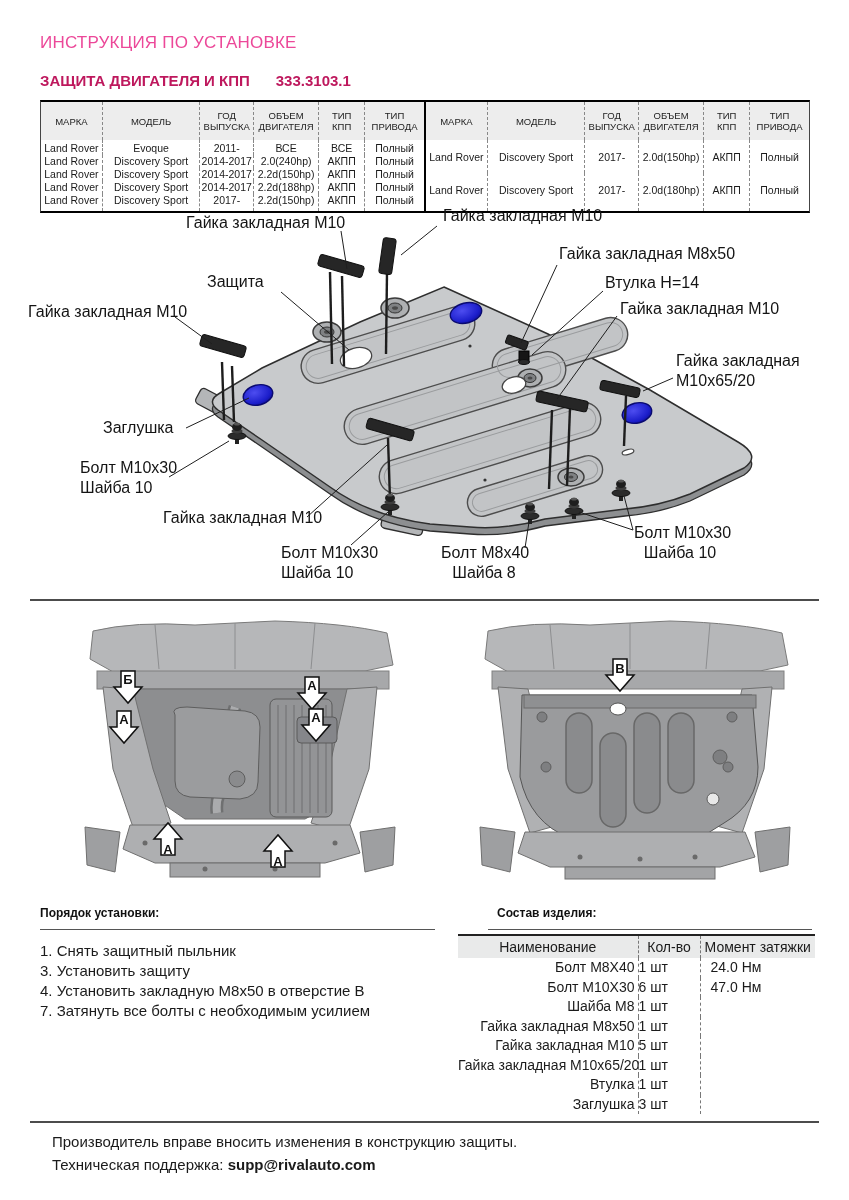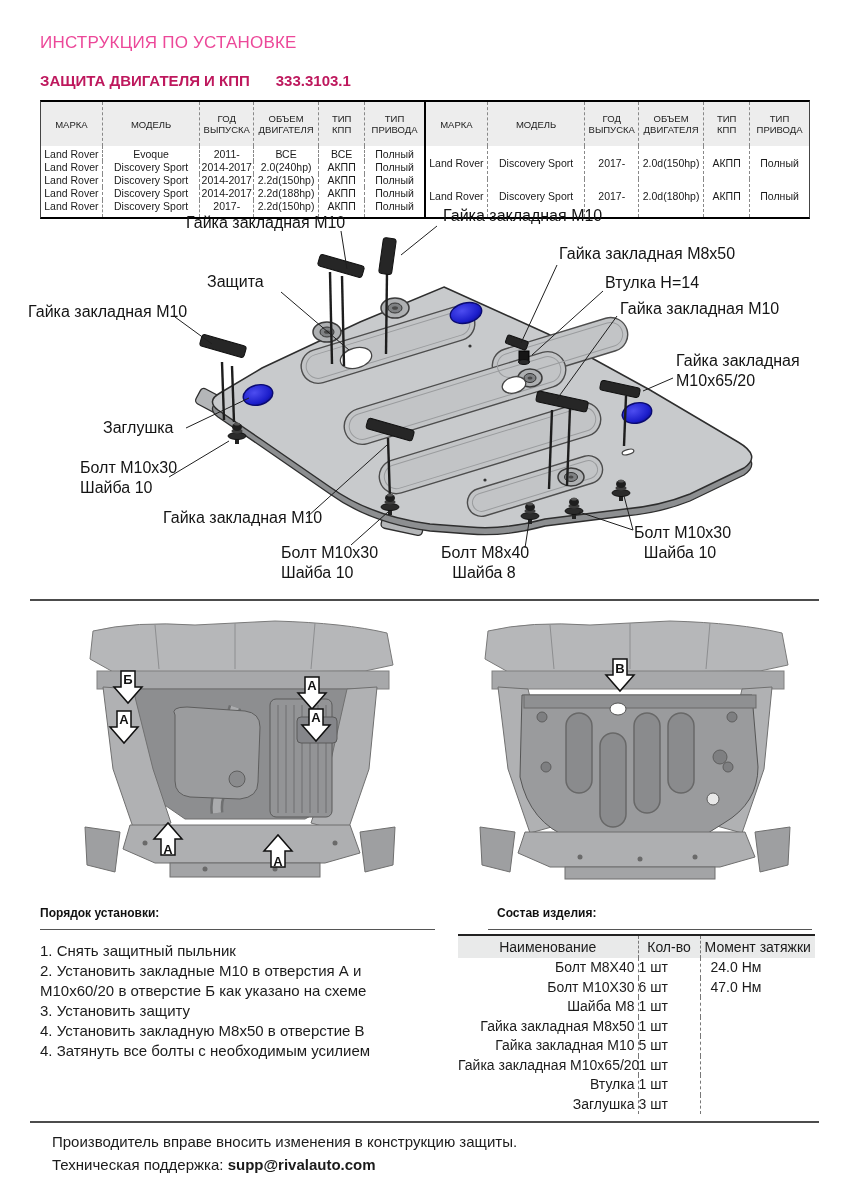--- a/index.html
+++ b/index.html
@@ -13,21 +13,21 @@
   .hdr-l2 { font-size:15px; font-weight:bold; margin-top:19px; color:#be185d; }
   .hdr-l2 .pn { margin-left:26px; }
 
   
   .fitment { position:absolute; left:40px; top:100px; width:770px; display:flex;
              border-top:2.5px solid #000; border-bottom:2.5px solid #000;
              border-left:1px solid #444; border-right:1px solid #444; }
   .fit-half { width:384px; border-collapse:collapse; table-layout:fixed; }
   .fit-div { width:2px; background:#000; }
   .fit-half th { background:#ededed; font-weight:normal; font-size:9.5px; color:#222;
-                 height:44px; text-align:center; vertical-align:middle; line-height:11px; padding:0 2px; }
+                 height:38px; text-align:center; vertical-align:middle; line-height:11px; padding:0 2px; }
   .fit-half td { font-size:10.5px; height:13px; text-align:center; vertical-align:middle;
                  line-height:13px; padding:0 1px; white-space:nowrap; color:#1a1a1a; }
   .fit-half th, .fit-half td { border-right:1px dashed #888; }
   .fit-half th:last-child, .fit-half td:last-child { border-right:none; }
   .fit-half tbody tr:first-child td { padding-top:2px; }
   .fit-half tbody tr:last-child td { padding-bottom:4px; }
 
   
   .diagram { position:absolute; left:0; top:200px; width:849px; height:400px; }
   .diagram svg { position:absolute; left:0; top:0; }
@@ -434,24 +434,23 @@
     <g fill="#ffffff" stroke="#111" stroke-width="1.5">
       <path d="M143,42 L157,42 L157,58 L164,58 L150,74 L136,58 L143,58 Z"></path>
     </g>
     <text x="150" y="56" font-size="13" font-weight="bold" fill="#111" text-anchor="middle" font-family="Liberation Sans, sans-serif">В</text>
   </svg>
 
   <div class="sec-title" style="left:40px;top:906px">Порядок установки:</div>
   <div class="sec-line" style="left:40px;top:929px;width:395px"></div>
   <div class="steps">
     <div>1. Снять защитный пыльник</div>
-    <div>2. Установить закладные М10 в отверстия А и М10х60/20 в отверстие Б как указано на схеме</div>
     <div>3. Установить защиту</div>
     <div>4. Установить закладную М8х50 в отверстие В</div>
-    <div>4. Затянуть все болты с необходимым усилием</div>
+    <div>7. Затянуть все болты с необходимым усилием</div>
   </div>
 
   <div class="sec-title" style="left:497px;top:906px">Состав изделия:</div>
   <div class="sec-line" style="left:488px;top:929px;width:324px"></div>
   <table class="parts-table">
     <colgroup>
         <col style="width:180px">
         <col style="width:62px">
         <col style="width:115px">
       </colgroup>

